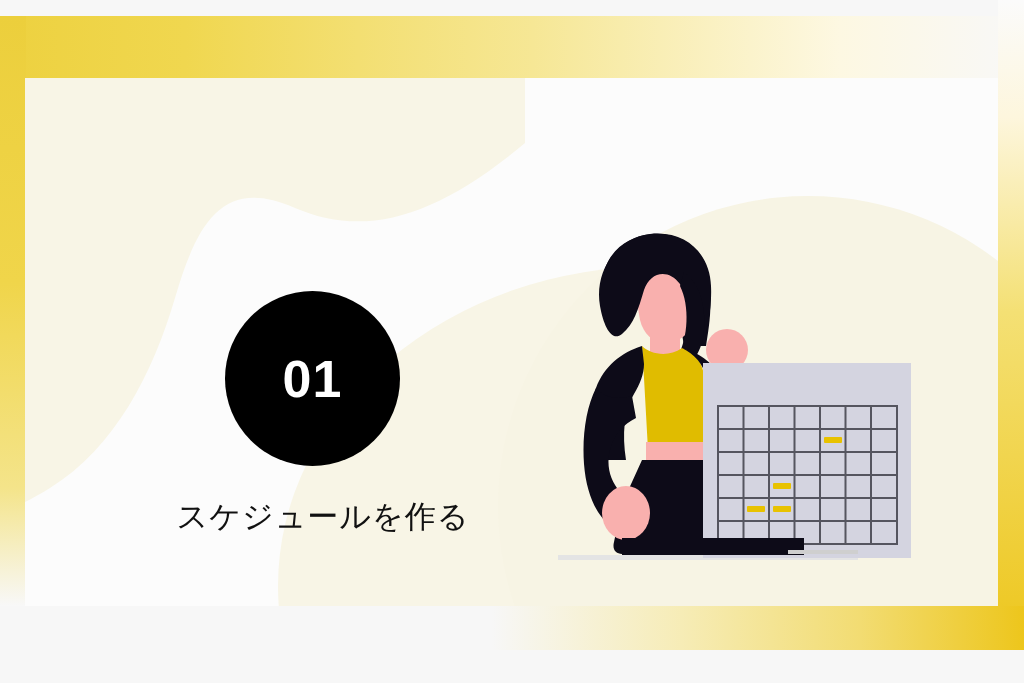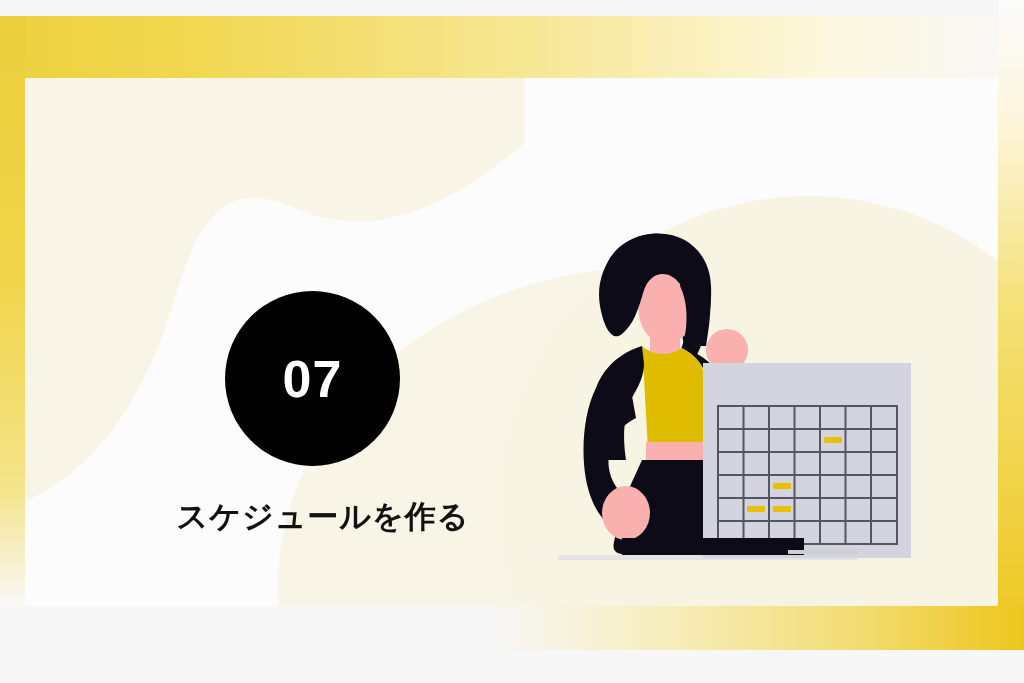--- a/index.html
+++ b/index.html
@@ -113,21 +113,21 @@
     line-height: 1;
   }
   .heading {
     position: absolute;
     left: 148px;
     top: 418px;
     width: 300px;
     text-align: center;
     color: #111111;
     font-size: 31px;
-    font-weight: bold;
+    font-weight: normal;
     letter-spacing: 1px;
     white-space: nowrap;
   }
 
   
   .illustration {
     position: absolute;
     left: 505px;
     top: 150px;
     width: 420px;
@@ -148,21 +148,21 @@
 
     <svg class="wave-tl" viewBox="0 0 560 470" preserveAspectRatio="none">
       <path d="M0,0 L560,0 L560,95 C470,170 400,190 330,160 C258,128 232,175 210,250
                C188,325 150,400 85,440 C50,462 22,470 0,472 Z" fill="#f8f5e6"></path>
     </svg>
 
     <div class="blob-br-2"></div>
     <div class="blob-br"></div>
 
     <div class="badge">
-      <span class="badge-number">07</span>
+      <span class="badge-number">01</span>
     </div>
 
     <div class="heading">スケジュールを作る</div>
 
     <svg class="illustration" viewBox="0 0 420 350">
 
       <rect x="28" y="327" width="300" height="5" fill="#e4e4e4"></rect>
 
       <circle cx="197" cy="122" r="21" fill="#f9b0ae"></circle>
 

